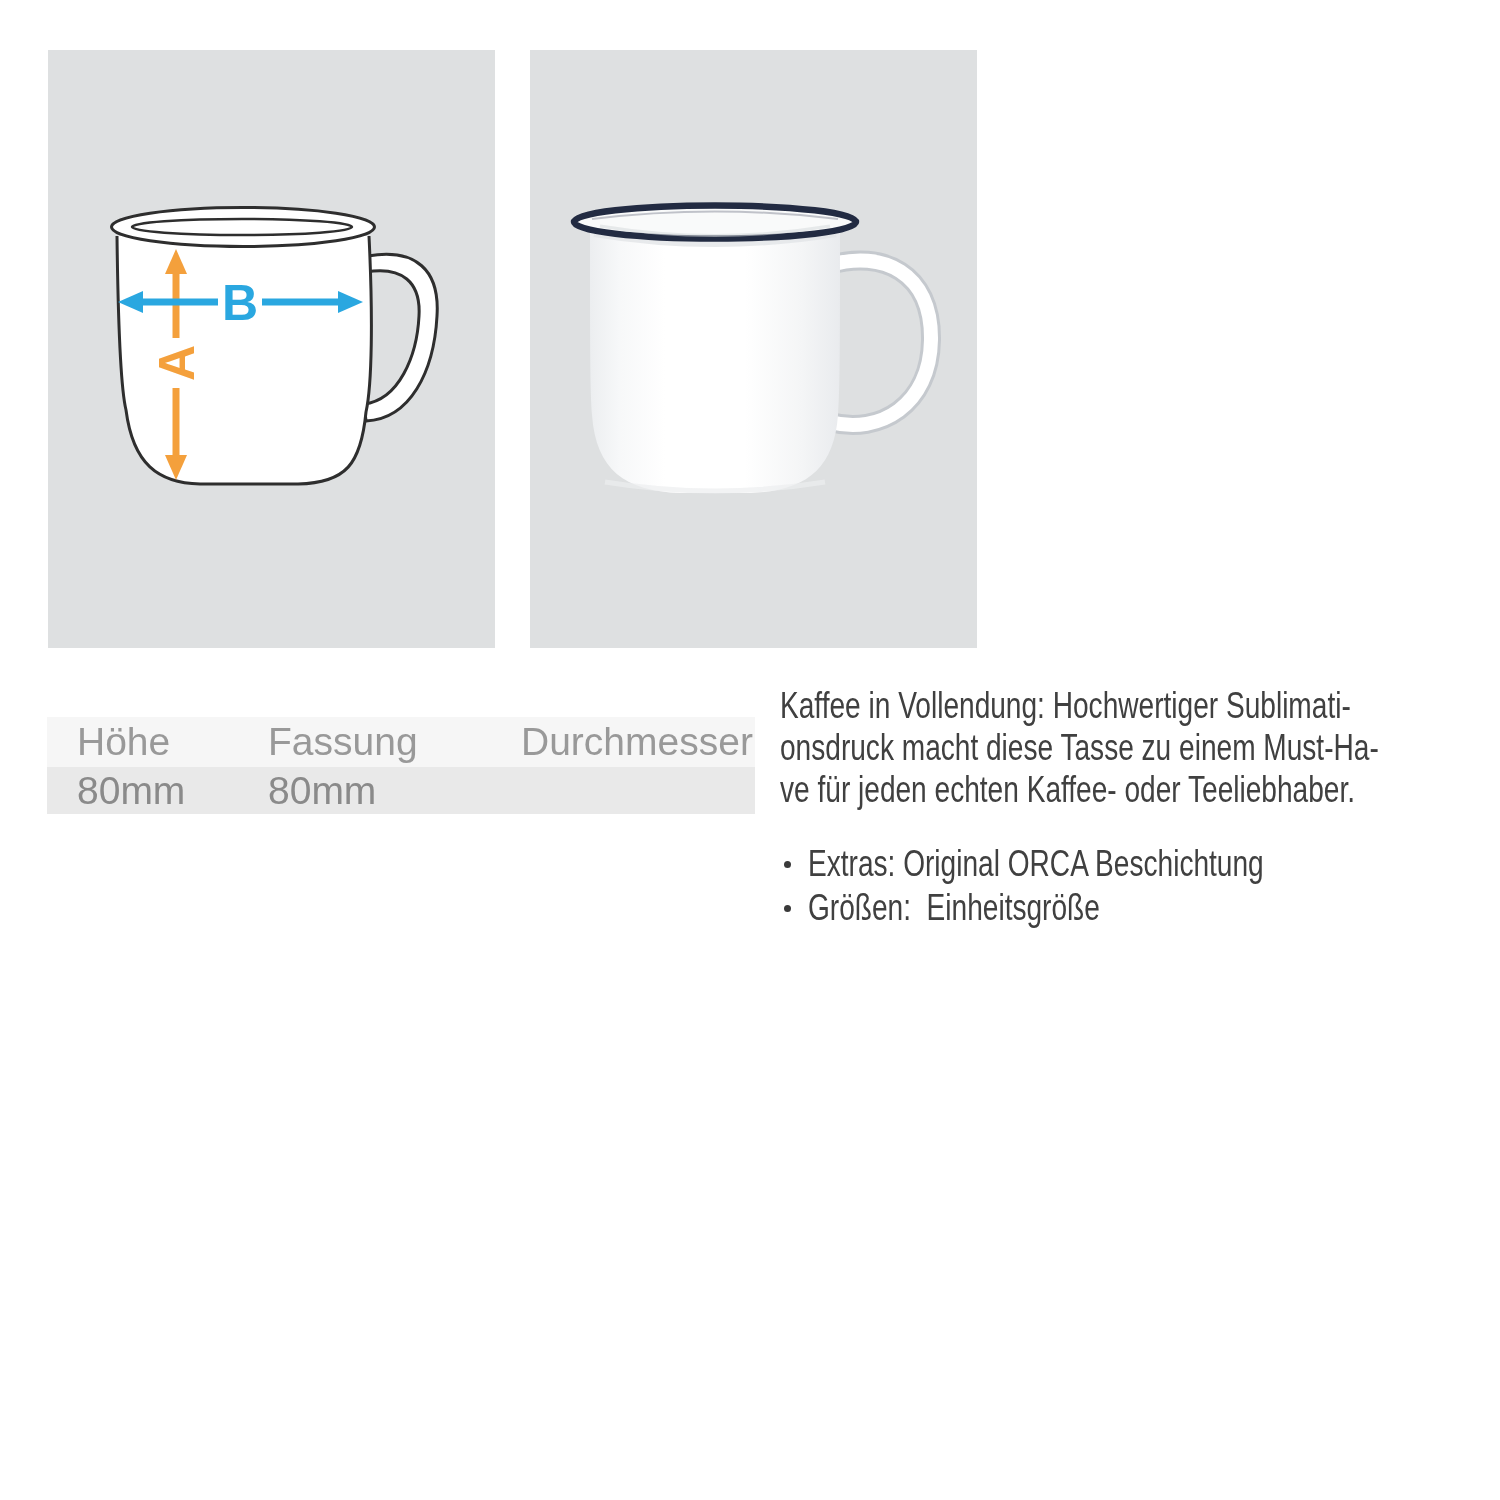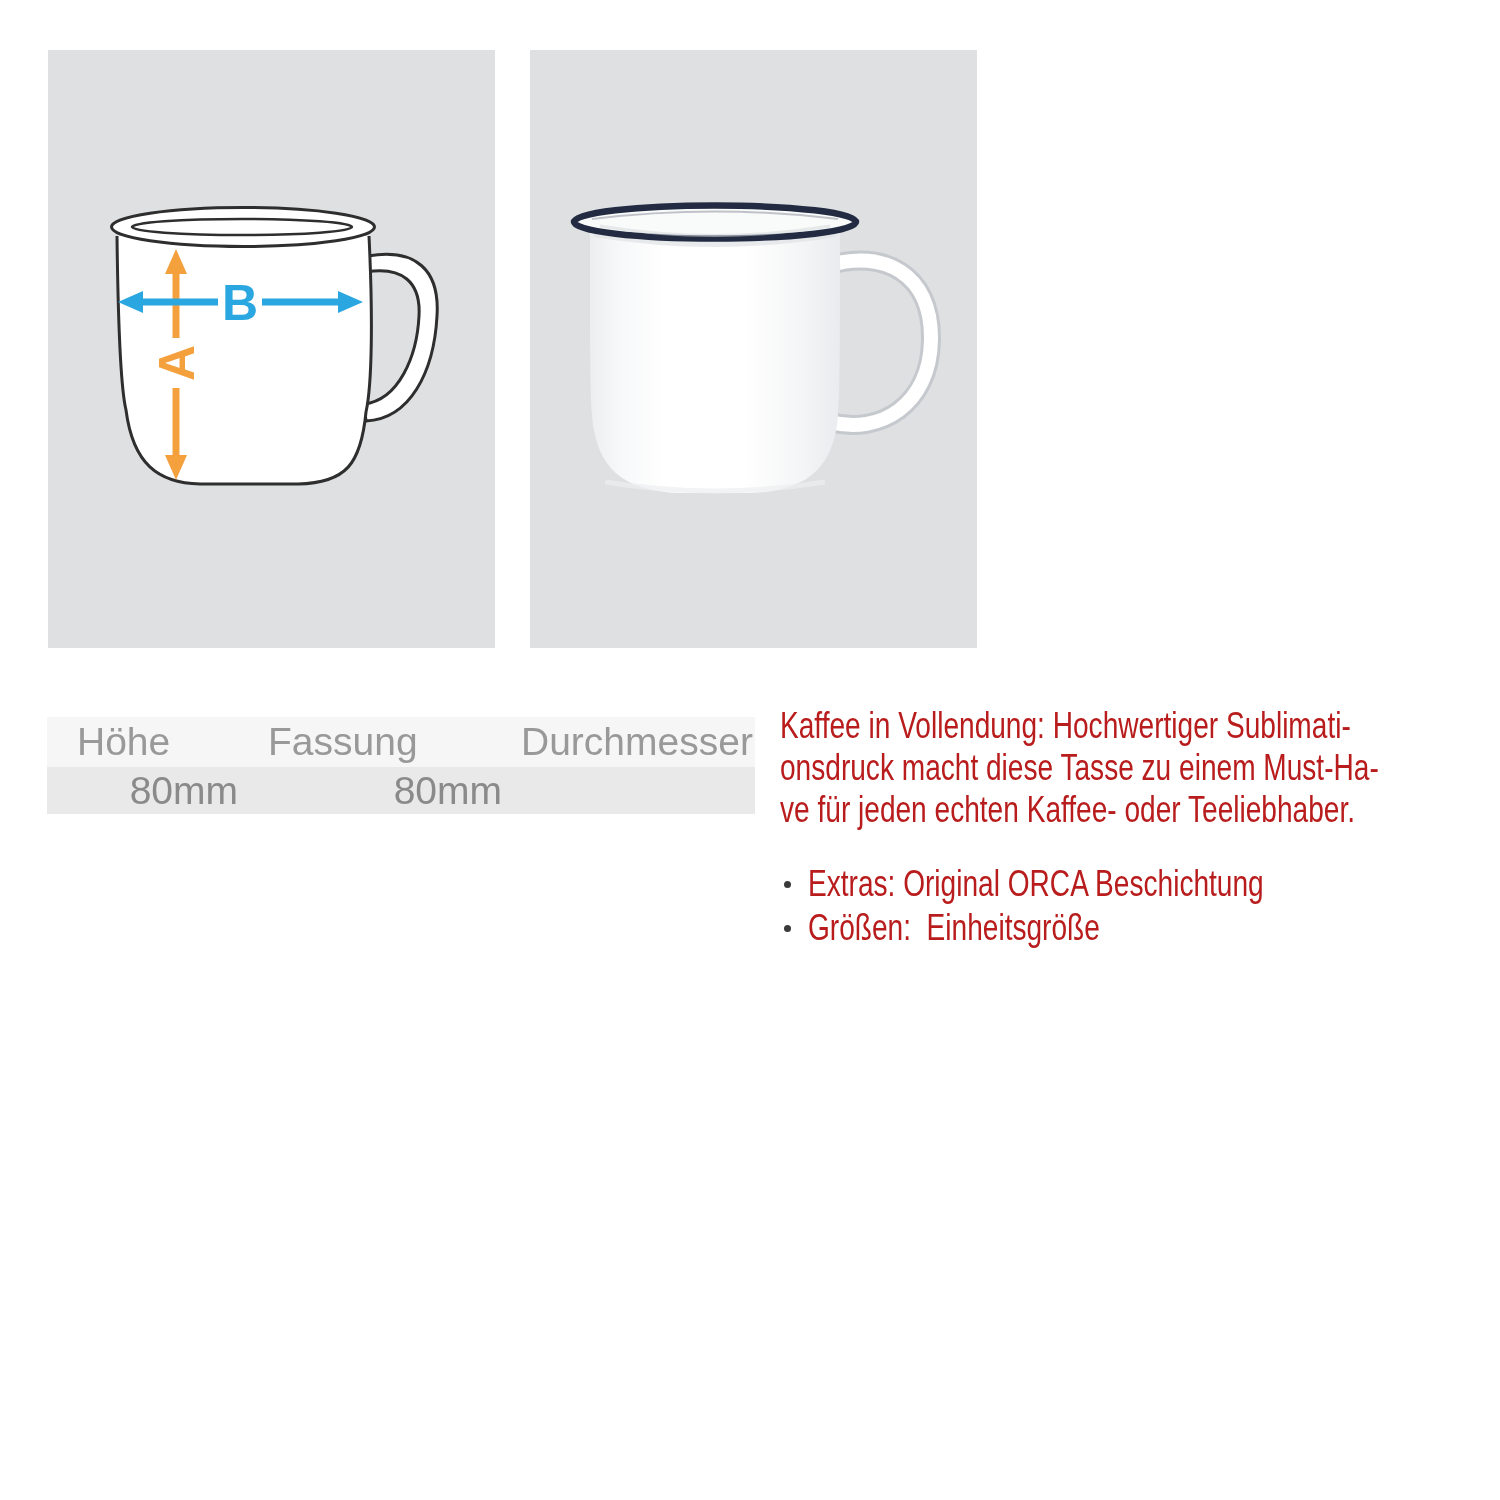--- a/index.html
+++ b/index.html
@@ -12,28 +12,28 @@
     background: #dee0e1; margin: 0;
   }
   .panel-left  { left: 48px; }
   .panel-right { left: 530px; }
   .panel svg { display: block; width: 100%; height: 100%; }
 
   
   .size-table { position: absolute; left: 47px; top: 717px; width: 708px; }
   .st-row { display: flex; width: 100%; }
   .st-row.header { background: #f6f6f6; height: 50px; line-height: 50px; color: #999999; }
-  .st-row.values { background: #e9e9e9; height: 47px; line-height: 47px; color: #8a8a8a; text-align: right; }
+  .st-row.values { background: #e9e9e9; height: 47px; line-height: 47px; color: #8a8a8a; }
   .st-cell { font-size: 39px; padding-left: 30px; box-sizing: border-box; white-space: nowrap; overflow: hidden; }
   .st-cell.c1 { width: 191px; }
   .st-cell.c2 { width: 264px; }
   .st-cell.c3 { width: 253px; }
 
   
-  .details { position: absolute; left: 780px; top: 705px; width: 700px; color: #b91c1c; text-align: right; }
+  .details { position: absolute; left: 780px; top: 685px; width: 700px; color: #404040; text-align: right; }
   .desc-line {
     font-size: 36px; line-height: 42px; white-space: pre;
     transform: scaleX(0.78); transform-origin: 0 0;
   }
   .specs { list-style: none; margin: 31px 0 0 0; padding: 0; }
   .spec-item { display: flex; align-items: flex-start; height: 44px; }
   .spec-dot {
     width: 7px; height: 7px; border-radius: 50%; background: #3a3a3a;
     margin: 19px 0 0 4px; flex: 0 0 auto;
   }

